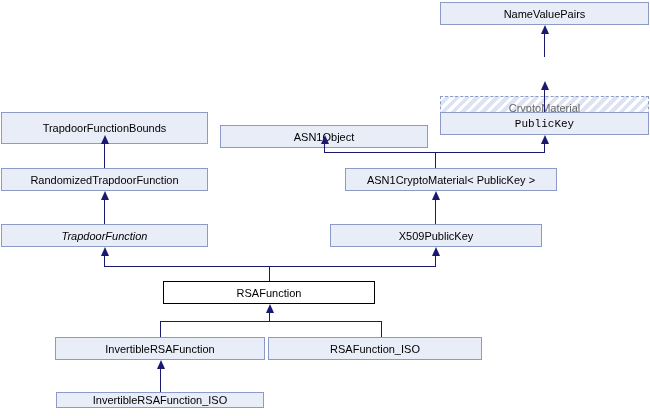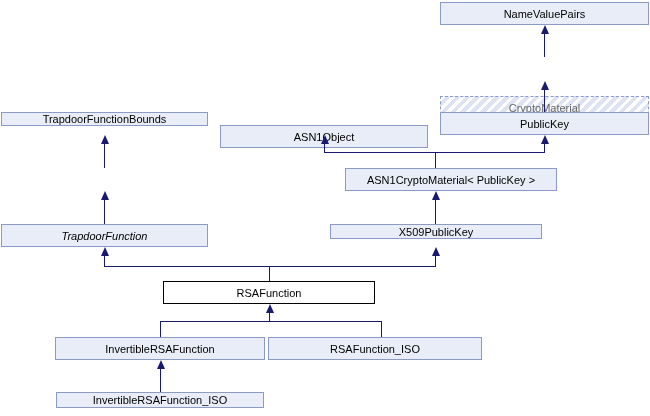--- a/index.html
+++ b/index.html
@@ -61,32 +61,33 @@
 </style>
 </head>
 <body>
 
 <div id="stage">
 
   <div class="node" style="left:440px; top:2px;   width:209px; height:23px;">NameValuePairs</div>
 
   <div class="node hatched" style="left:440px; top:57px; width:209px; height:24px;">CryptoMaterial</div>
 
-  <div class="node" style="left:1px;   top:112px; width:207px; height:14px;">TrapdoorFunctionBounds</div>
+  <div class="node" style="left:1px;   top:112px; width:207px; height:32px;">TrapdoorFunctionBounds</div>
 
   <div class="node" style="left:220px; top:112px; width:208px; height:23px;margin-top:13px;">ASN1Object</div>
 
-  <div class="node" style="left:440px; top:112px; width:209px; height:23px;">PublicKey</div>
+  <div class="node" style="left:440px; top:112px; width:209px; height:23px;font-family:Liberation Mono, monospace;">PublicKey</div>
 
+  <div class="node" style="left:1px;   top:168px; width:207px; height:23px;">RandomizedTrapdoorFunction</div>
 
   <div class="node" style="left:330px; top:168px; width:212px; height:23px;margin-left:15px;">ASN1CryptoMaterial&lt; PublicKey &gt;</div>
 
   <div class="node" style="left:1px;   top:224px; width:207px; height:23px;font-style:italic;">TrapdoorFunction</div>
 
-  <div class="node" style="left:330px; top:224px; width:212px; height:15px;">X509PublicKey</div>
+  <div class="node" style="left:330px; top:224px; width:212px; height:23px;">X509PublicKey</div>
 
   <div class="node highlight" style="left:163px; top:281px; width:212px; height:23px;">RSAFunction</div>
 
   <div class="node" style="left:55px;  top:337px; width:210px; height:23px;">InvertibleRSAFunction</div>
 
   <div class="node" style="left:268px; top:337px; width:214px; height:23px;">RSAFunction_ISO</div>
 
   <div class="node" style="left:56px;  top:392px; width:208px; height:16px;text-align:right;">InvertibleRSAFunction_ISO</div>
 
   <div class="tri-up" style="left:541px; top:25px;"></div>

